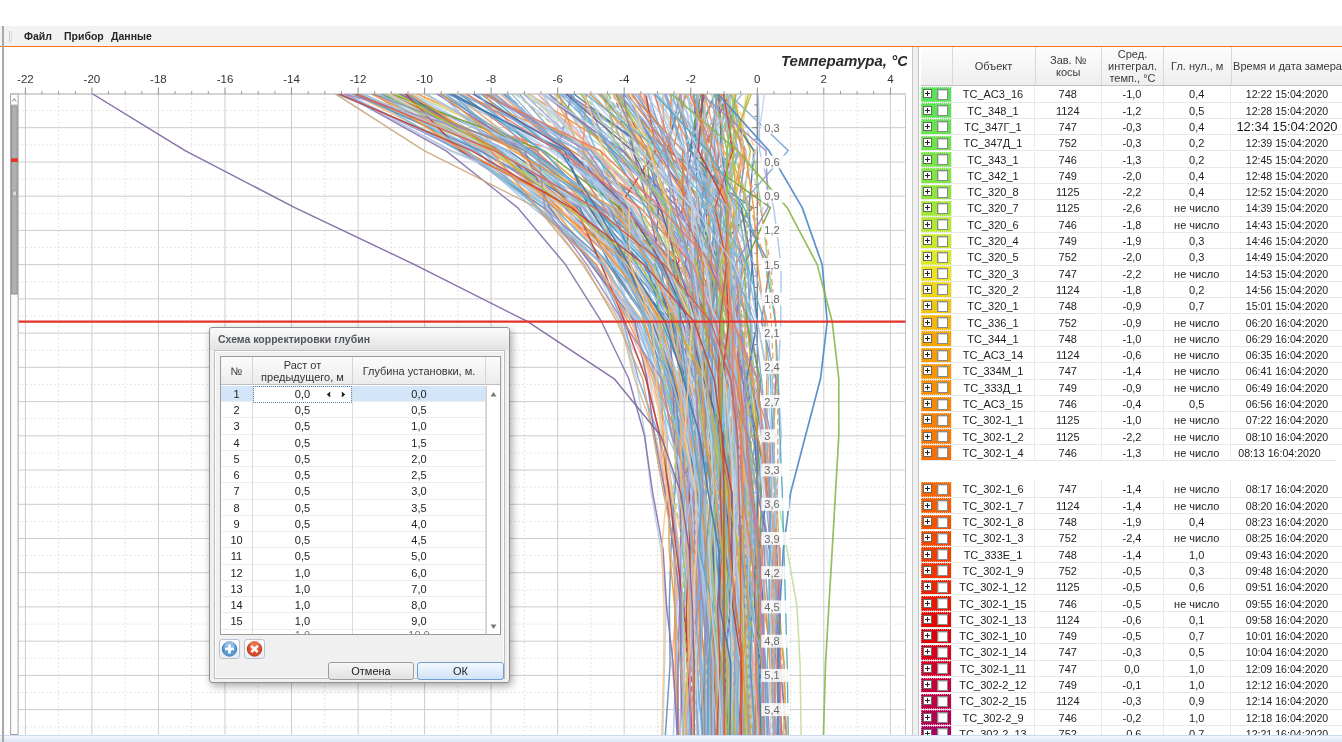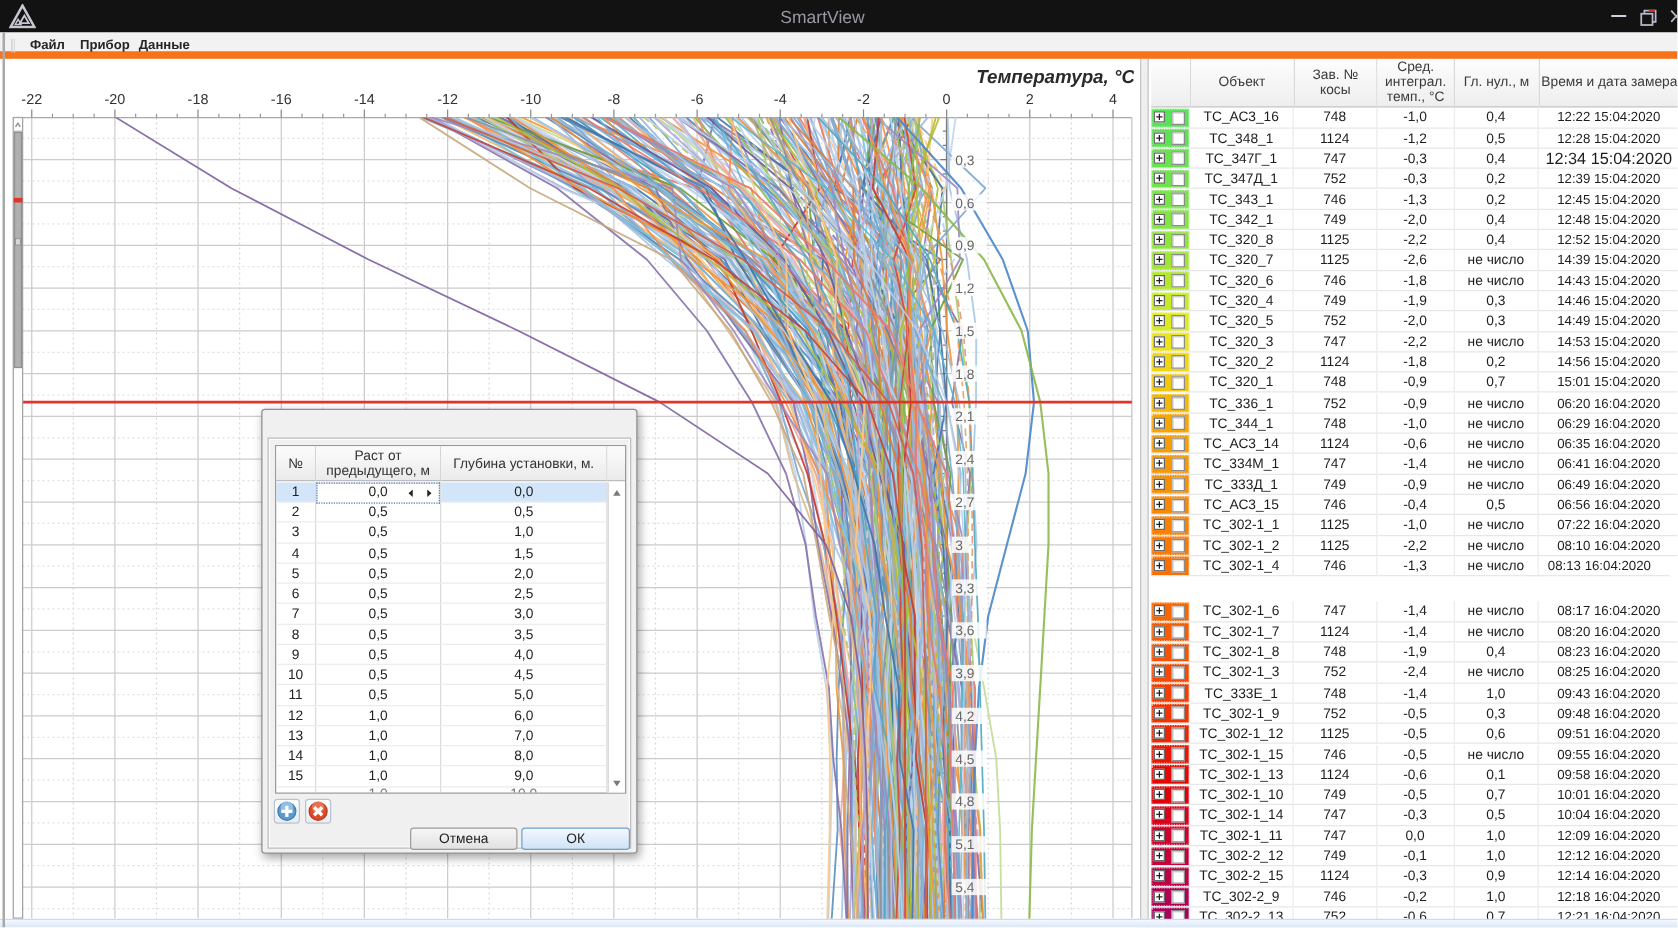--- a/index.html
+++ b/index.html
@@ -1,19 +1,19 @@
 <!DOCTYPE html>
 <html><head><meta charset="utf-8"><style>
 *{margin:0;padding:0;box-sizing:border-box}
 html,body{width:1342px;height:742px;overflow:hidden;background:#fff;font-family:"Liberation Sans",sans-serif}
 #win{position:relative;width:1342px;height:742px;overflow:hidden}
 .abs{position:absolute}
 #titlebar{left:0;top:0;width:1342px;height:26px;background:#121212;z-index:30}
 #apptitle{left:0;top:0;width:1316px;height:26px;line-height:26px;text-align:center;color:#9b98a4;font-size:14px}
-#menubar{left:0;top:26px;width:1342px;height:21px;background:#f2f2f2;border-bottom:6px solid #f97316;z-index:30}
+#menubar{left:0;top:26px;width:1342px;height:21px;background:#f2f2f2;border-bottom:1px solid #f97316;z-index:30}
 .menuitem{position:absolute;top:0;height:21px;line-height:21px;font-size:10.5px;font-weight:bold;color:#262626}
 #leftborder{left:2px;top:26px;width:2px;height:716px;background:#a9a9a9;z-index:31}
 #chartsvg{left:0;top:0;z-index:1}
 #rpanel{left:906.5px;top:47px;width:435.5px;height:695px;background:#fff;z-index:5}
 .hcell{position:absolute;top:0;height:39px;background:linear-gradient(#fdfdfd,#eeeeee);border-right:1px solid #d9d9d9;border-bottom:1px solid #c2c2c2;color:#3a3a3a;font-size:11px;text-align:center;display:flex;align-items:center;justify-content:center;line-height:12px}
 .trow{position:absolute;left:14px;width:423px;height:21px}
 .tcell{position:absolute;top:0;height:16.3px;font-size:11px;color:#1d1d1d;text-align:center;line-height:16px;border-right:1px solid #ebebeb;border-bottom:1px solid #e7e7e7;overflow:hidden;white-space:nowrap}
 .ccell{position:absolute;left:0.5px;top:0.5px;width:31px;height:15.3px;border:1px dotted rgba(255,255,255,.55)}
 .plus{position:absolute;left:2.5px;top:3px;width:9px;height:9px;background:#fff;border:1px solid #6a6a6a}
 .plus:before{content:"";position:absolute;left:1px;top:3px;width:5px;height:1px;background:#222}
@@ -25,35 +25,20 @@
 #dtitle{left:0;top:0;width:100%;height:22px;line-height:22px;padding-left:8px;font-size:10.5px;font-weight:bold;color:#50555c;background:linear-gradient(#fbfbfb,#e2e2e2);border-radius:3px 3px 0 0}
 #dpanel{left:4px;top:22px;width:291px;height:329px;border:1px solid #bdbdbd;box-shadow:inset 0 0 0 1px #fdfdfd;background:#f0f0f0}
 #dtable{left:5px;top:5px;width:281px;height:279px;border:1px solid #9a9a9a;background:#fff;overflow:hidden}
 .dh{position:absolute;top:0;height:28px;background:linear-gradient(#fcfcfc,#ebebeb);border-right:1px solid #d5d5d5;border-bottom:1px solid #bdbdbd;font-size:11px;color:#333;display:flex;align-items:center;justify-content:center;text-align:center;line-height:12px}
 .drow{position:absolute;left:0;width:265px;height:16.24px}
 .dcell{position:absolute;top:0;height:16.24px;font-size:11px;color:#222;text-align:center;line-height:16px;border-right:1px solid #dcdcdc;border-bottom:1px solid #ececec}
 .iconbtn{position:absolute;width:21px;height:20px;border:1px solid #b9c3d2;border-radius:3px;background:linear-gradient(#ffffff,#e8edf4)}
 .pushbtn{position:absolute;top:311px;height:18px;border:1px solid #9d9d9d;border-radius:3px;background:linear-gradient(#f6f6f6,#e2e2e2);font-size:11px;color:#222;text-align:center;line-height:16px}
 </style></head><body>
 <div id="win">
-  <div id="titlebar" class="abs">
-    <svg class="abs" style="left:7px;top:3px" width="22" height="20" viewBox="0 0 22 20">
-      <path d="M11 1.5 L20.5 18.5 L1.5 18.5 Z" fill="none" stroke="#c7c7cf" stroke-width="2"></path>
-      <path d="M12.5 9.5 L16 15.5 L9 15.5 Z" fill="none" stroke="#c7c7cf" stroke-width="1.5"></path>
-        <path d="M7.5 12.5 L9.8 16.5 L5.2 16.5 Z" fill="none" stroke="#c7c7cf" stroke-width="1.2"></path>
-    </svg>
-    <div id="apptitle" class="abs">SmartView</div>
-    <svg class="abs" style="left:1284px;top:0" width="58" height="26" viewBox="0 0 58 26">
-      <rect x="5" y="12" width="12" height="1.6" fill="#cfcfdf"></rect>
-      <rect x="31.5" y="8.5" width="9" height="9" fill="none" stroke="#b9b9c9" stroke-width="1.4"></rect>
-      <rect x="29" y="11" width="9" height="9" fill="#121212" stroke="#b9b9c9" stroke-width="1.4"></rect>
-      <rect x="35" y="7.6" width="5" height="1.8" fill="#c0392b"></rect>
-      <path d="M53 8.5 L61 17.5 M61 8.5 L53 17.5" stroke="#b9b9c9" stroke-width="1.4"></path>
-    </svg>
-  </div>
   <div id="menubar" class="abs">
     <div class="abs" style="left:9px;top:5px;width:1px;height:11px;background:#c9c9c9"></div>
     <div class="abs" style="left:11px;top:5px;width:1px;height:11px;background:#dadada"></div>
     <span class="menuitem" style="left:24px">Файл</span>
     <span class="menuitem" style="left:64px">Прибор</span>
     <span class="menuitem" style="left:111px">Данные</span>
   </div>
   <div id="leftborder" class="abs"></div>
 
   <svg id="chartsvg" class="abs" width="1342" height="742" viewBox="0 0 1342 742">
@@ -1082,20 +1067,21 @@
         <div class="tcell" style="left:31.5px;width:83.0px;">TC_302-2_13</div>
         <div class="tcell" style="left:114.5px;width:66.5px;">752</div>
         <div class="tcell" style="left:181.0px;width:62.0px;">-0,6</div>
         <div class="tcell" style="left:243.0px;width:67.5px;">0,7</div>
         <div class="tcell" style="left:310.5px;width:112.0px;border-right:none;font-size:10.6px;">12:21 16:04:2020</div>
       </div>
   </div>
   <div id="lstrip" class="abs"></div>
 
   <div id="dialog" class="abs">
+    <div id="dtitle" class="abs">Схема корректировки глубин</div>
     <div id="dpanel" class="abs">
       <div id="dtable" class="abs">
         <div class="dh" style="left:0;width:32px">№</div>
         <div class="dh" style="left:32px;width:100px">Раст от<br>предыдущего, м</div>
         <div class="dh" style="left:132px;width:133px">Глубина установки, м.</div>
         <div class="dh" style="left:265px;width:14px;border-right:none"></div>
         <div class="drow" style="top:29.00px">
             <div class="dcell" style="left:0;width:32px;background:#d3e5f8;">1</div>
             <div class="dcell" style="left:32px;width:100px;background:#d3e5f8;">
               <span style="position:absolute;left:1px;top:0.5px;width:97px;height:15px;background:#fff;outline:1px dotted #5a82ab;line-height:15px">0,0<svg style="position:absolute;right:5px;top:4.5px" width="20" height="7" viewBox="0 0 20 7">

